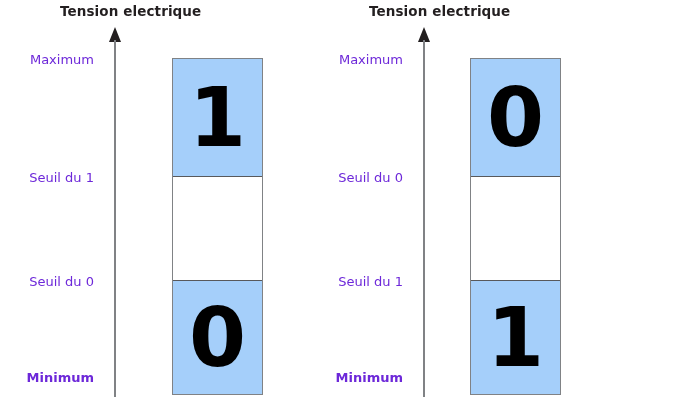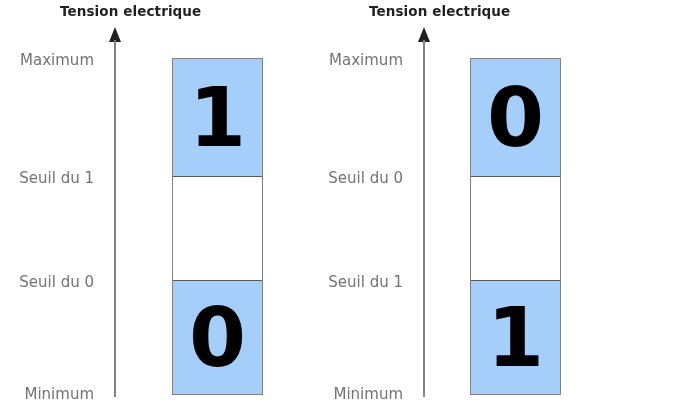--- a/index.html
+++ b/index.html
@@ -57,32 +57,32 @@
     border-right: 6px solid transparent;
     border-bottom: 15px solid #231f20;
   }
   .diagram.left  .axis-arrow { left: 109px; }
   .diagram.right .axis-arrow { left: 108px; }
 
   
   .tick-label {
     position: absolute;
     text-align: right;
-    font-size: 15px;
+    font-size: 13px;
     line-height: 14px;
     white-space: nowrap;
-    color: #737373;
+    color: #6d28d9;
   }
   .diagram.left  .tick-label { left: 0px; width: 94px; }
   .diagram.right .tick-label { left: 0px; width: 93px; }
 
   .tick-max  { top: 53px; }
   .tick-hi   { top: 171px; }
   .tick-lo   { top: 275px; }
-  .tick-min  { top: 387px; }
+  .tick-min  { top: 371px; font-weight: bold; }
 
   
   .bar {
     position: absolute;
     top: 58px;
     width: 91px;
     height: 337px;
     box-sizing: border-box;
     border: 1px solid #808285;
     background: #ffffff;

